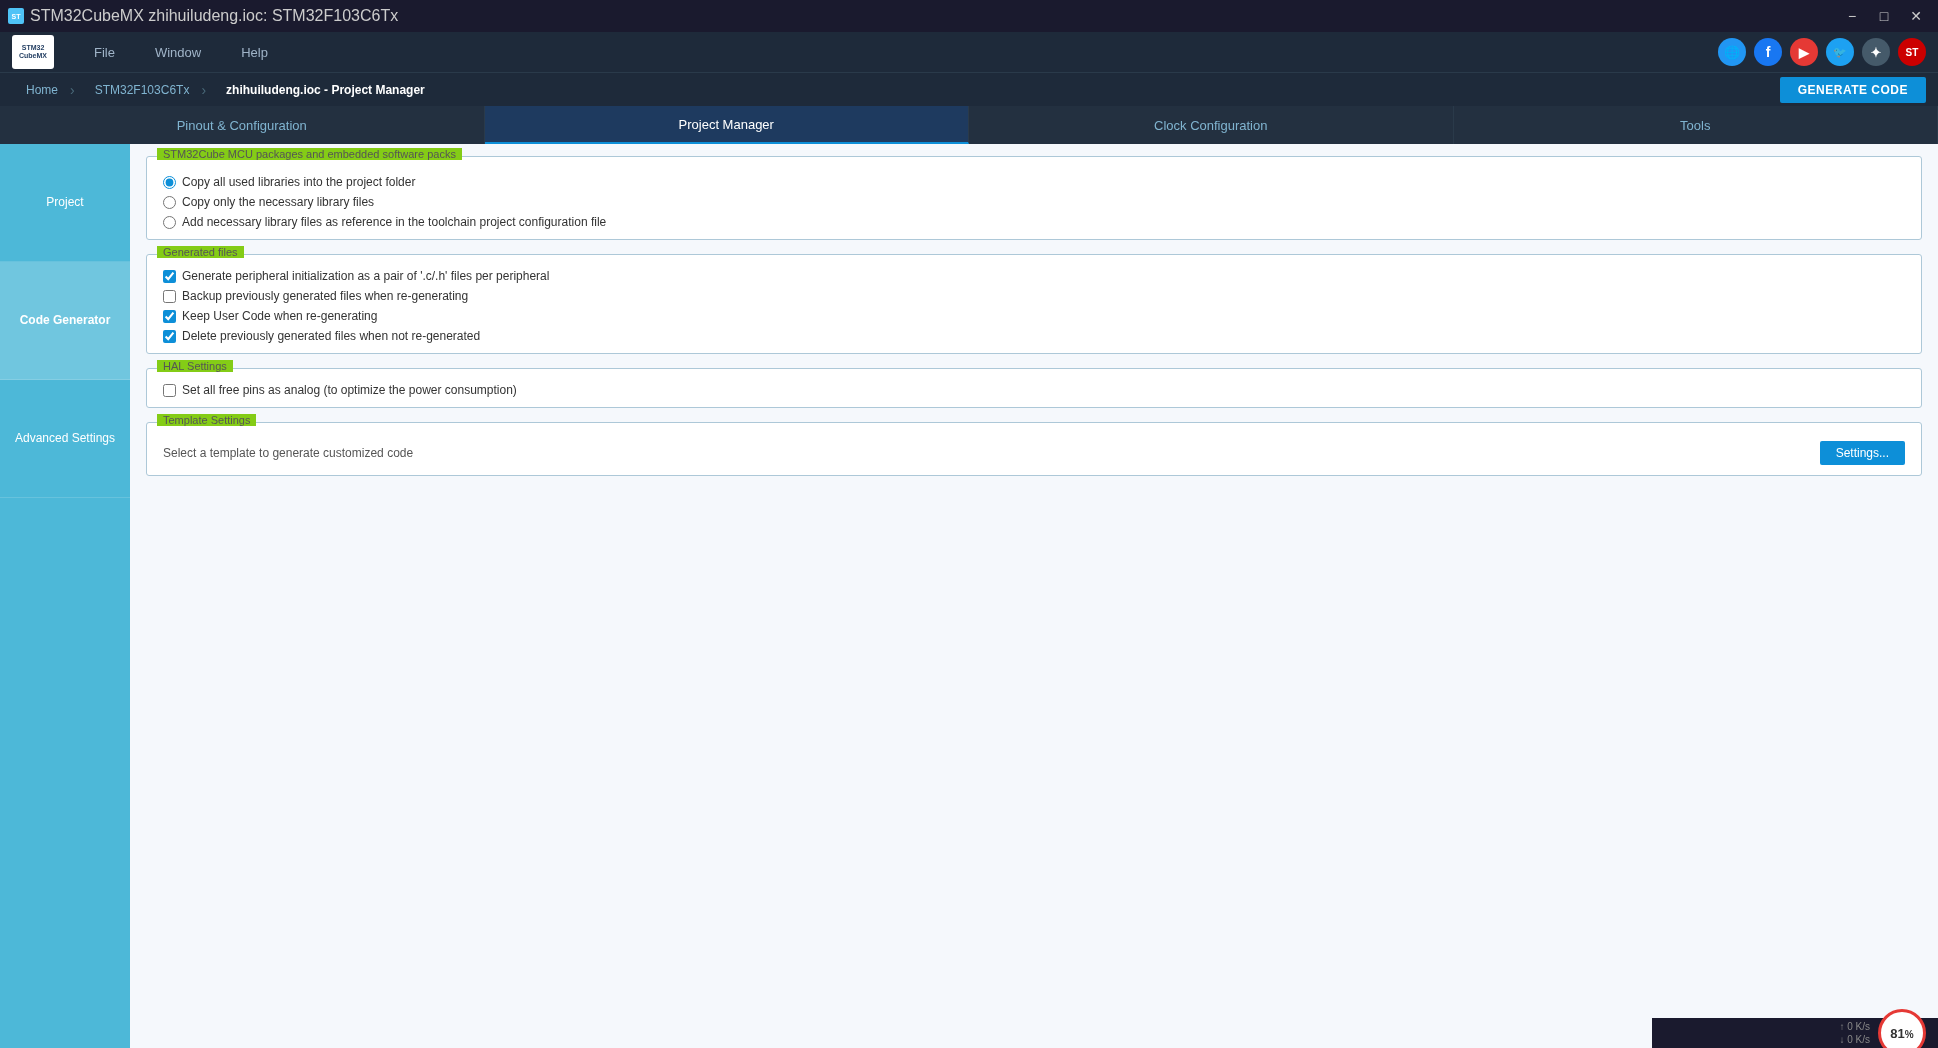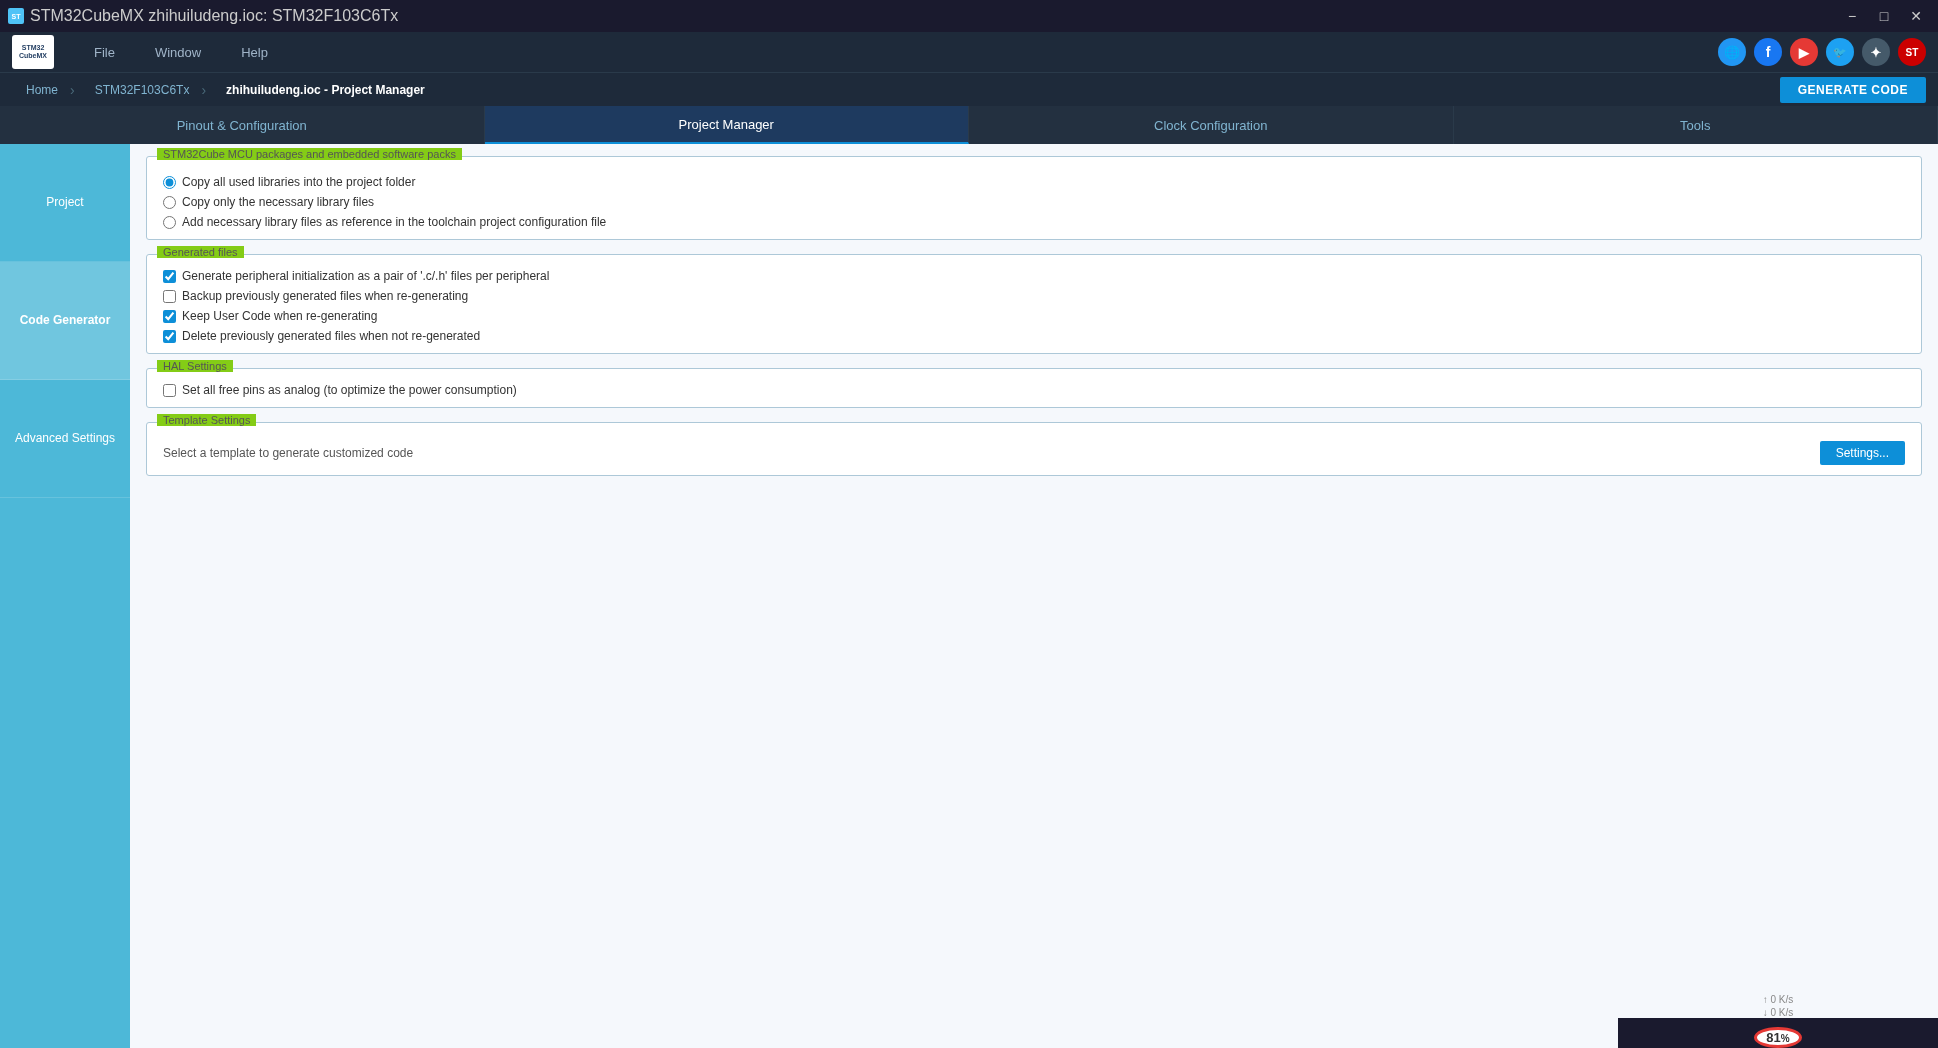--- a/index.html
+++ b/index.html
@@ -168,29 +168,28 @@
       font-size: 12px;
       cursor: pointer;
       border-radius: 2px;
     }
 
     
     .status-bar {
       position: fixed;
       bottom: 0;
       right: 0;
-      width: 320px;
+      width: 286px;
       height: 30px;
       background: #1a1a2e;
       display: flex;
       align-items: center;
       justify-content: flex-end;
       padding: 0 12px;
       gap: 8px;
-      flex-direction: column;
     }
     .speed-indicator { font-size: 10px; color: #888; text-align: right; line-height: 1.3; }
     .cpu-circle {
       width: 48px;
       height: 48px;
       border-radius: 50%;
       border: 3px solid #e53935;
       display: flex;
       align-items: center;
       justify-content: center;

